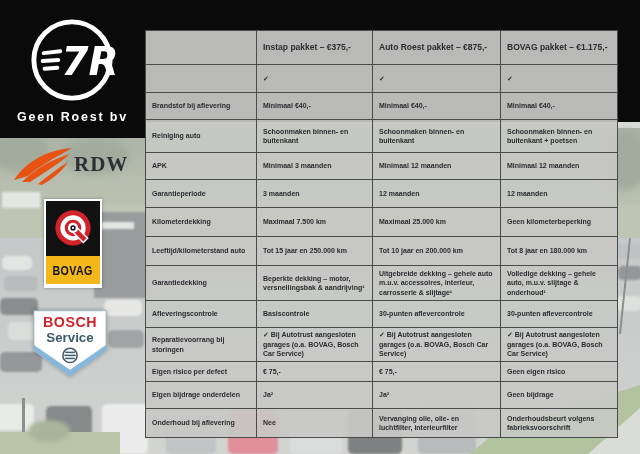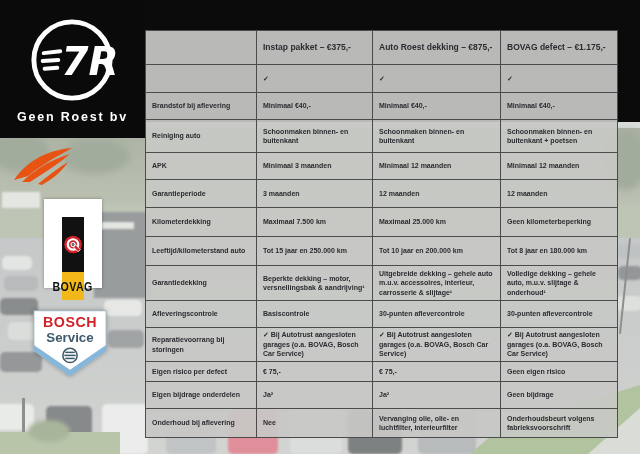--- a/index.html
+++ b/index.html
@@ -30,21 +30,21 @@
   .black-band{position:absolute;left:0;top:0;width:640px;height:122px;background:#0b0b0b;}
   .brand-box{position:absolute;left:0;top:0;width:145px;height:138px;background:#0a0a0a;}
   .brand-box svg{position:absolute;left:28px;top:16px;}
   .brand-name{position:absolute;left:0;top:110px;width:145px;text-align:center;color:#fff;
     font-size:12.5px;font-weight:bold;letter-spacing:1.8px;}
   
   .rdw{position:absolute;left:12px;top:142px;width:120px;height:48px;}
   .rdw .rdw-text{position:absolute;left:62px;top:10px;font-family:"Liberation Serif",serif;
     font-weight:bold;font-size:21px;color:#2e2e36;letter-spacing:1px;}
   .bovag{position:absolute;left:44px;top:199px;width:58px;height:89px;background:#fff;
-    padding:18px;box-sizing:border-box;box-shadow:0 0 3px rgba(0,0,0,.35);}
+    padding:2px;box-sizing:border-box;box-shadow:0 0 3px rgba(0,0,0,.35);}
   .bovag .bovag-top{height:55px;background:#111;display:flex;align-items:center;justify-content:center;}
   .bovag .bovag-bottom{height:28px;background:#f2b718;display:flex;align-items:center;justify-content:center;}
   .bovag .bovag-word{font-weight:bold;font-size:13px;color:#111;transform:scaleX(.82);letter-spacing:.5px;}
   .bosch{position:absolute;left:32px;top:308px;width:76px;height:72px;filter:drop-shadow(0 0 2px rgba(0,0,0,.3));}
   .bosch .bosch-word{font-weight:bold;fill:#d2232a;font-size:15px;letter-spacing:.5px;}
   .bosch .service-word{font-weight:bold;fill:#3d5a6b;font-size:14px;}
   
   .pkg-table{position:absolute;left:145px;top:30px;width:473px;background:rgba(199,200,197,0.93);
     border:1px solid #4b4b4b;box-sizing:border-box;color:#2b2b30;}
   .trow{display:grid;grid-template-columns:110px 116px 128px 1fr;border-top:1px solid #4b4b4b;}
@@ -114,20 +114,21 @@
     </svg>
     <div class="brand-name">Geen Roest bv</div>
   </div>
 
   <div class="rdw">
     <svg width="66" height="46" viewBox="0 0 66 46">
       <path d="M2 38 C14 20 34 8 60 6 C42 16 28 24 16 34 Z" fill="#e85313"></path>
       <path d="M10 40 C22 28 38 18 58 12 C44 24 30 32 18 40 Z" fill="#e85313"></path>
       <path d="M26 42 C36 34 46 26 56 20 C48 32 38 38 30 43 Z" fill="#e85313"></path>
     </svg>
+    <span class="rdw-text">RDW</span>
   </div>
 
   <div class="bovag">
     <div class="bovag-top">
       <svg width="44" height="44" viewBox="0 0 40 40">
         <circle cx="20" cy="19" r="16" fill="#d2232a"></circle>
         <circle cx="20" cy="19" r="9.5" fill="none" stroke="#ffffff" stroke-width="4"></circle>
         <g transform="rotate(-45 20 19)">
           <rect x="17.2" y="19" width="5.6" height="16" fill="#d2232a" stroke="#ffffff" stroke-width="1.4"></rect>
         </g>
@@ -153,22 +154,22 @@
         <line x1="34" y1="49" x2="46" y2="49"></line>
         <line x1="35" y1="52.2" x2="45" y2="52.2"></line>
       </g>
     </svg>
   </div>
 
   <div class="pkg-table">
       <div class="trow" style="min-height: 33px;">
         <div class="tcell th"></div>
         <div class="tcell th">Instap pakket – €375,-</div>
-        <div class="tcell th">Auto Roest dekking – €875,-</div>
-        <div class="tcell th">BOVAG defect – €1.175,-</div>
+        <div class="tcell th">Auto Roest pakket – €875,-</div>
+        <div class="tcell th">BOVAG pakket – €1.175,-</div>
       </div>
       <div class="trow" style="min-height: 27px;">
         <div class="tcell"></div>
         <div class="tcell">✓</div>
         <div class="tcell">✓</div>
         <div class="tcell">✓</div>
       </div>
       <div class="trow" style="min-height: 26px;">
         <div class="tcell">Brandstof bij aflevering</div>
         <div class="tcell">Minimaal €40,-</div>

